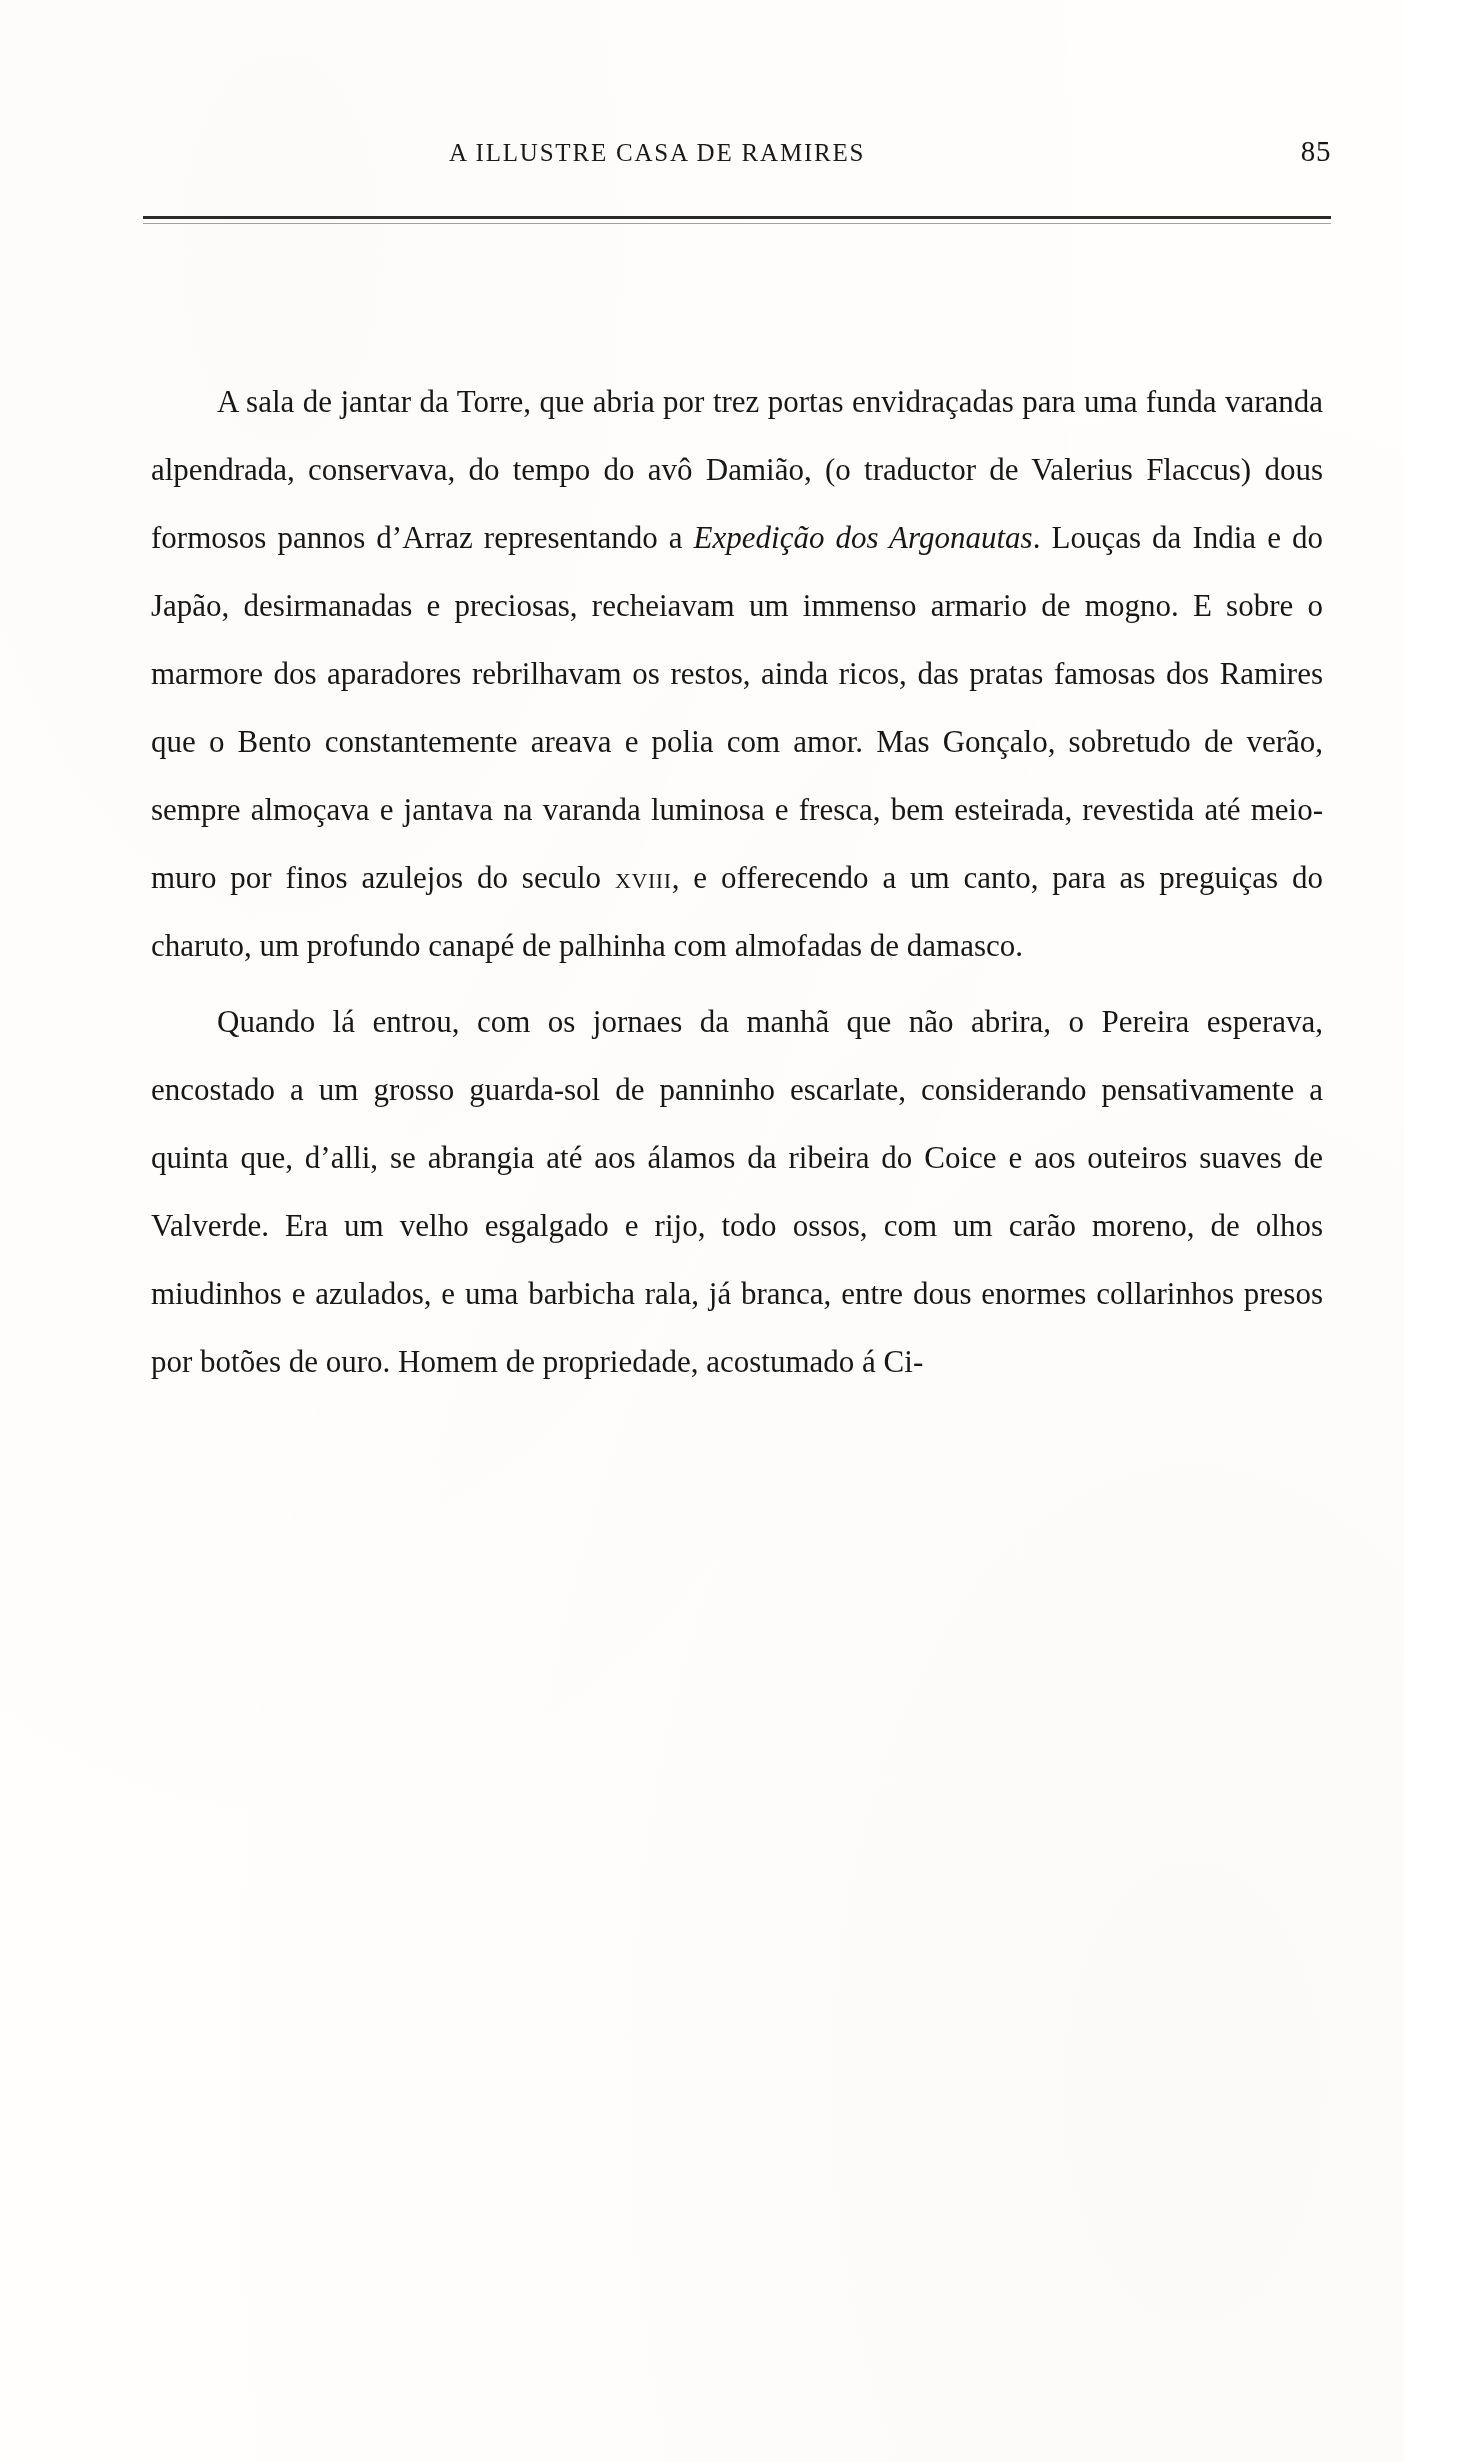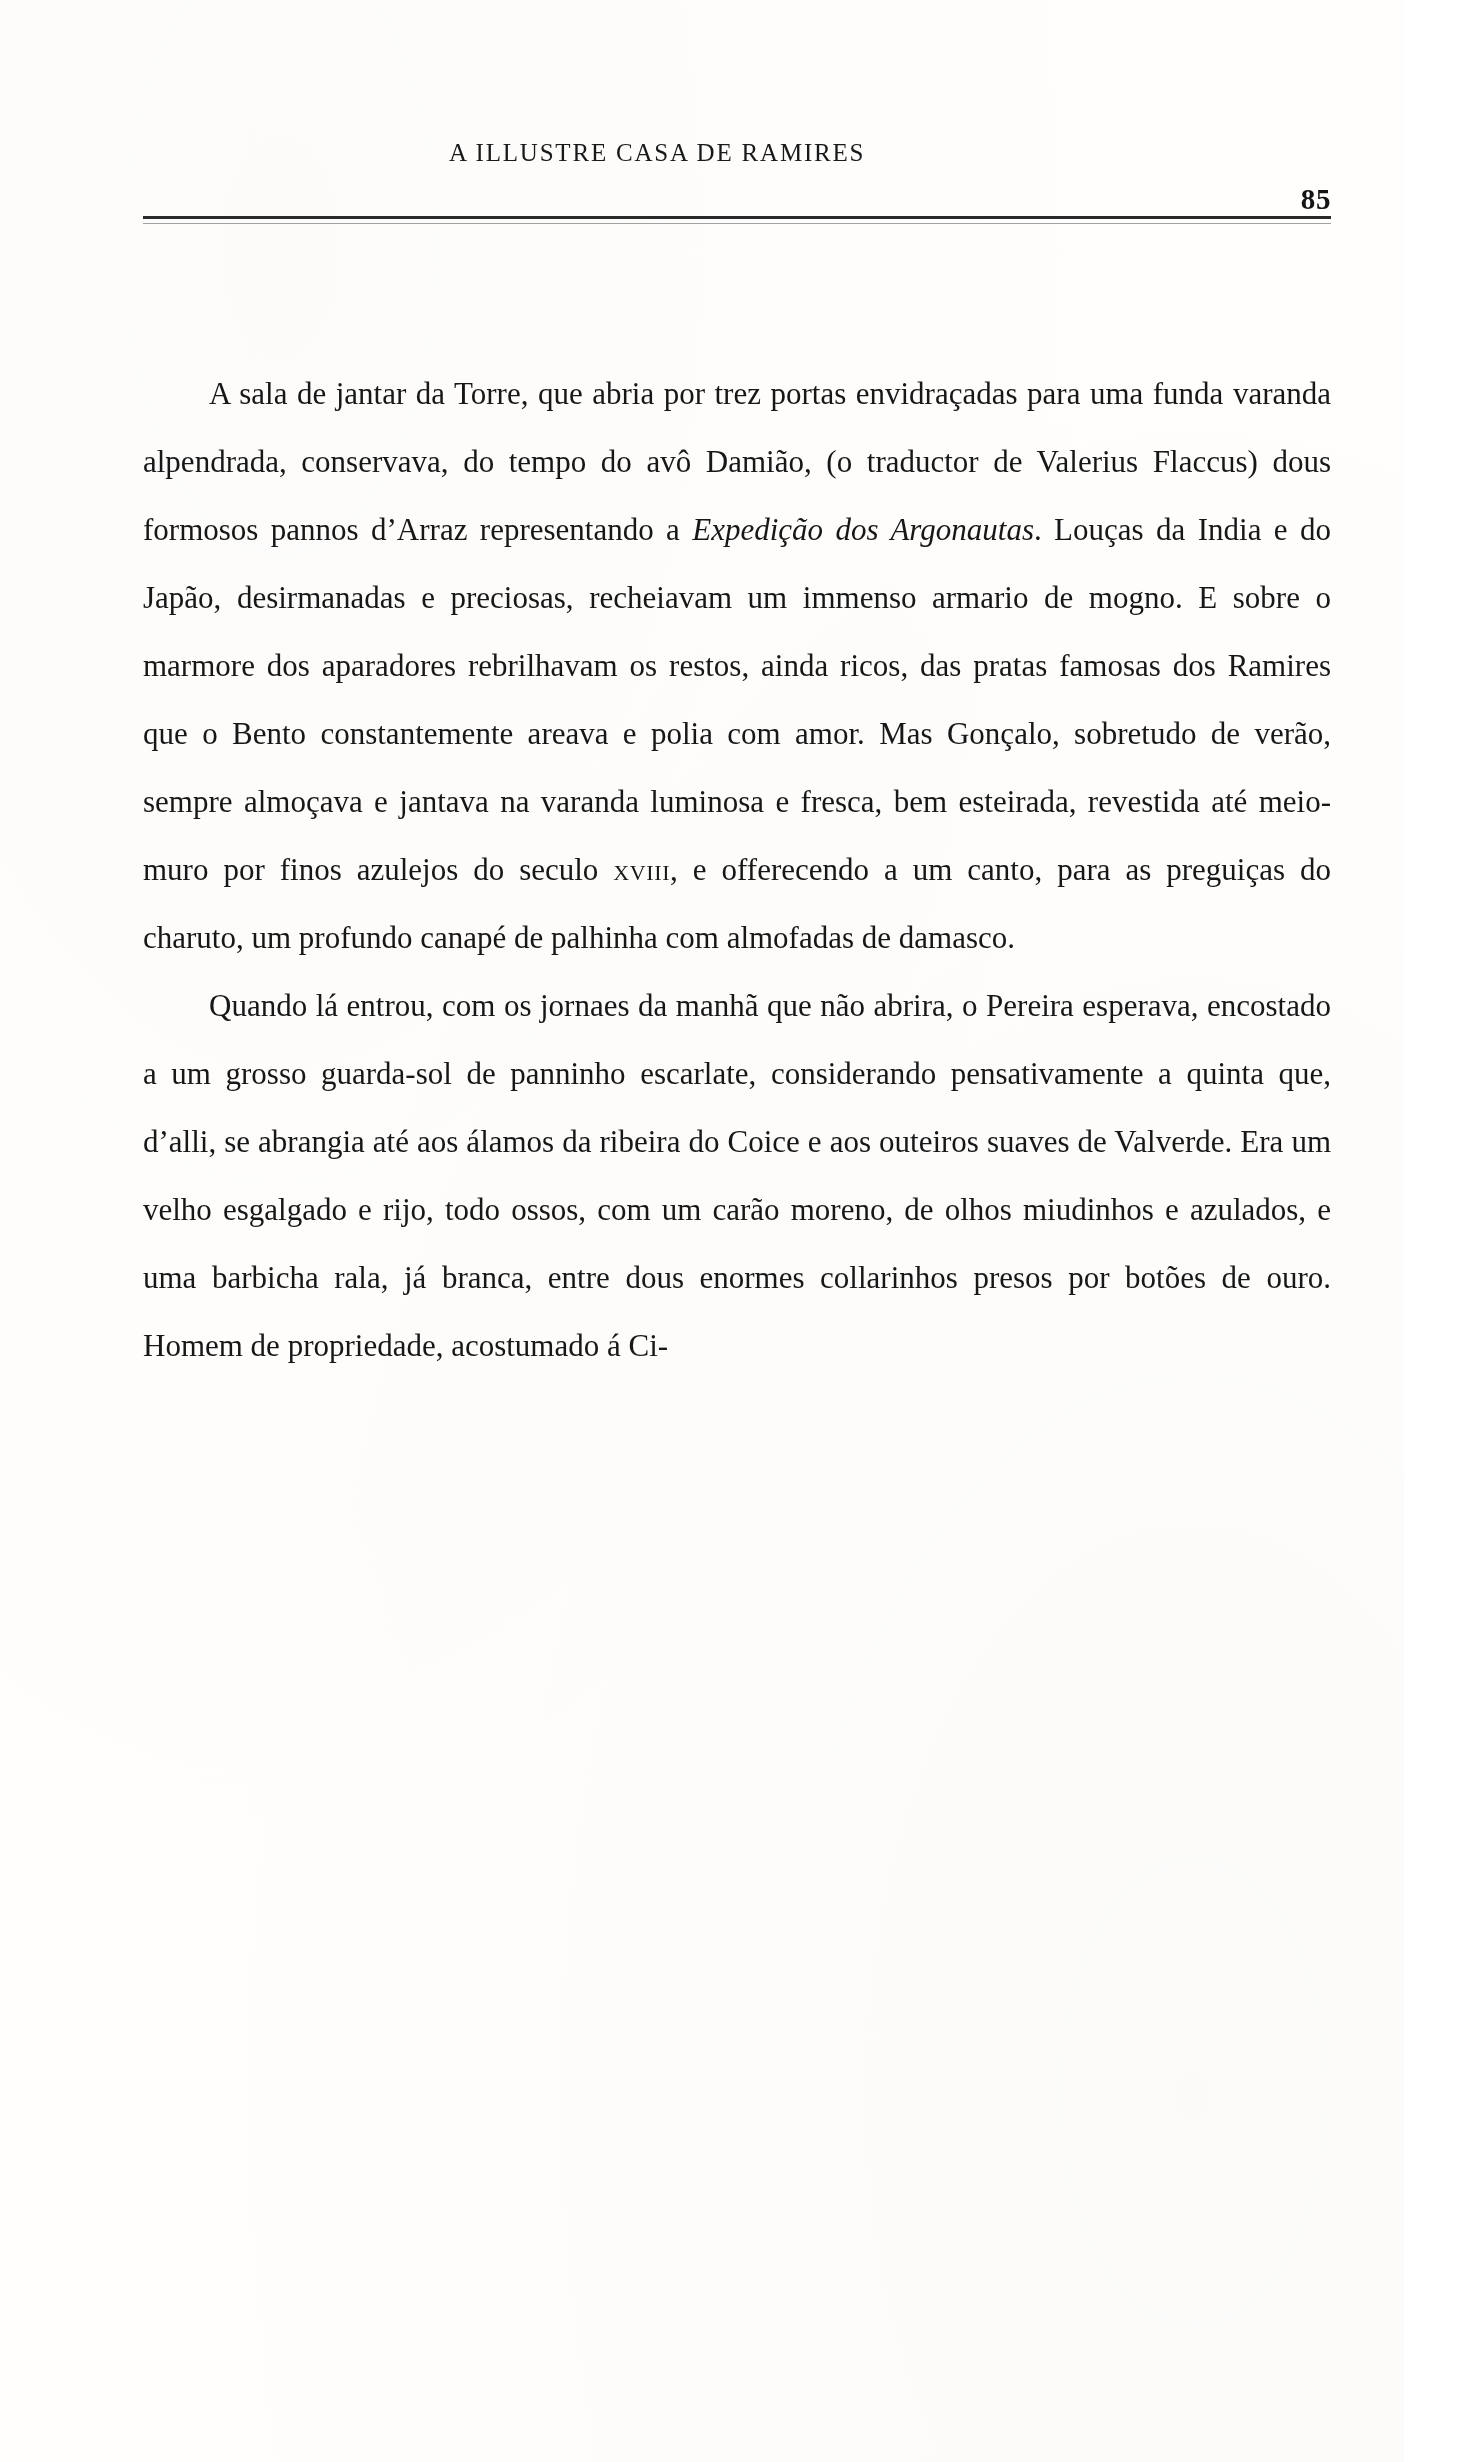--- a/index.html
+++ b/index.html
@@ -54,24 +54,23 @@
     letter-spacing: 1.8px;
     font-variant: small-caps;
     white-space: nowrap;
     color: #191919;
   }
   .header-folio {
     position: absolute;
     right: 12px;
     top: -3.6px;
     font-size: 29px;
-    font-weight: bold;
+    font-weight: normal;
     letter-spacing: 0.6px;
     color: #151515;
-    margin-top: 48px;
   }
   .rule {
     position: absolute;
     left: 6px;
     top: 216px;
     width: 1188px;
     height: 3px;
     background: #2a2a2a;
   }
   .rule.thin {
@@ -85,21 +84,21 @@
     left: 6px;
     top: 360px;
     width: 1188px;
     font-size: 31px;
     line-height: 68px;
     text-align: justify;
     text-justify: inter-word;
     color: #171717;
   }
   .body-text p {
-    margin: 0;
+    margin: 8px;
     text-indent: 66px;
   }
   .body-text p + p {
     margin-top: 0;
     font-family: Liberation Serif, serif;
   }
   .italic { font-style: italic; }
   .smallcaps {
     font-variant: small-caps;
     letter-spacing: 0.6px;

